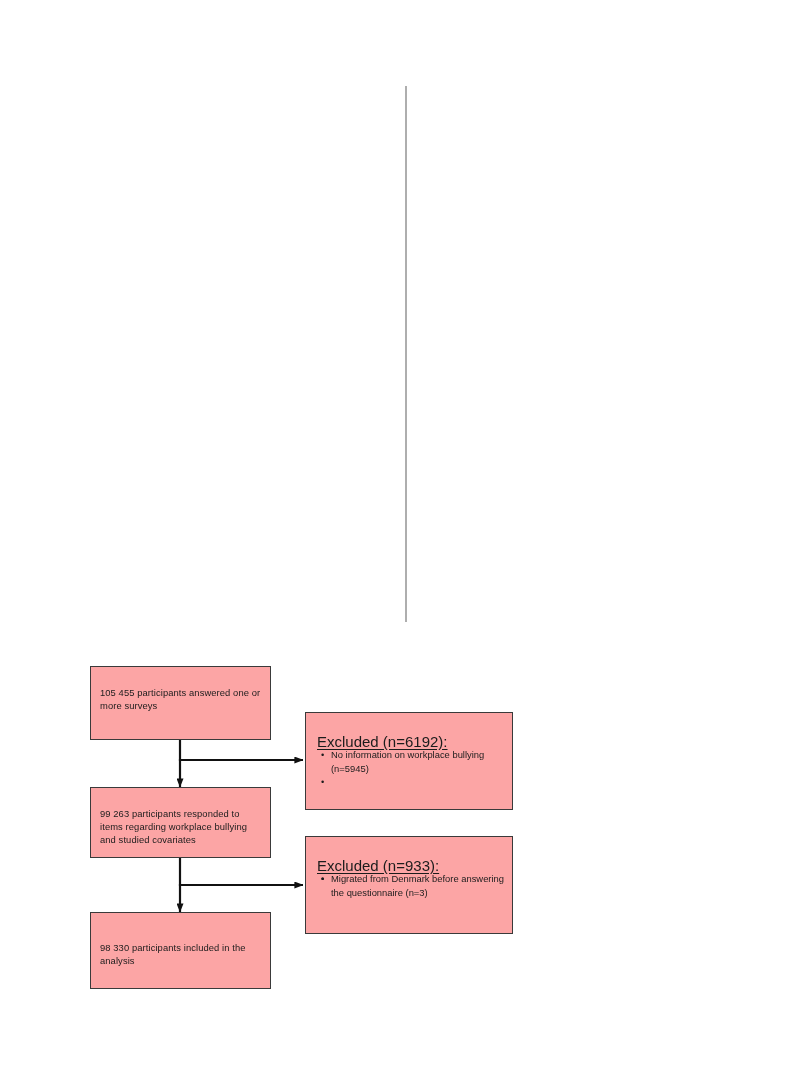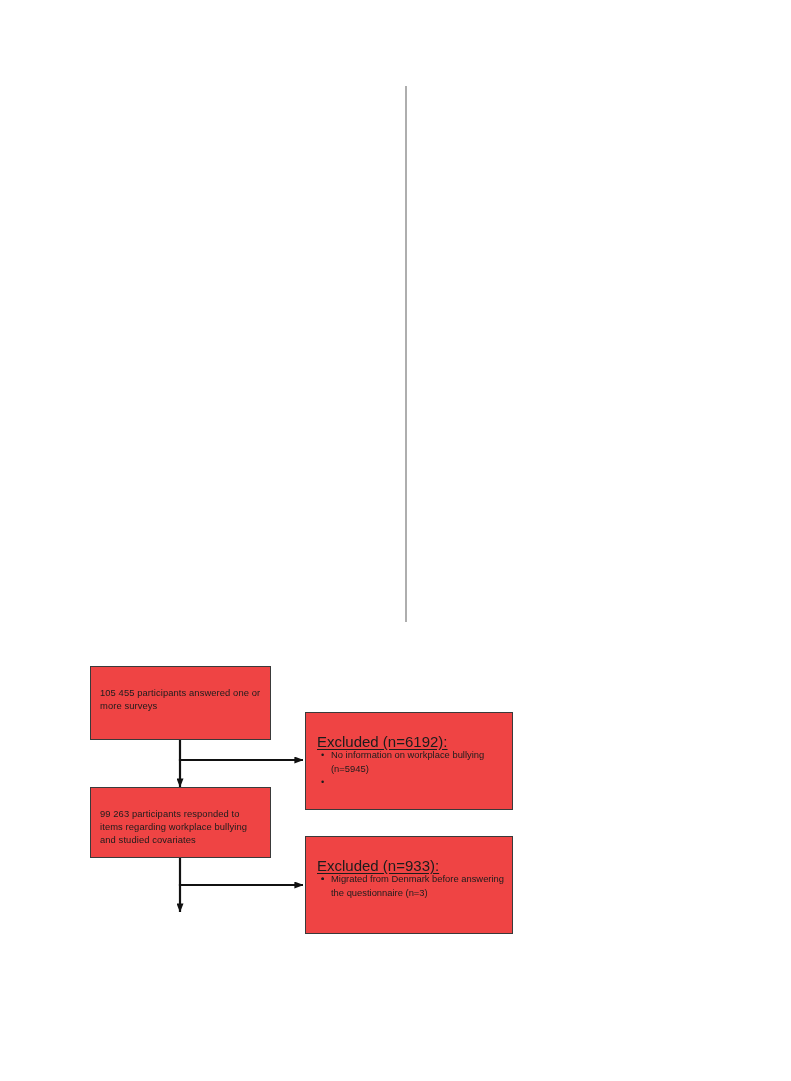--- a/index.html
+++ b/index.html
@@ -28,21 +28,21 @@
   .page-rule {
     position: absolute;
     background: #aeaeae;
   }
 
   
   .fc-box {
     position: absolute;
     box-sizing: border-box;
     border: 1.4px solid #3a3a3a;
-    background: #ef4444;
+    background: #fca5a5;
   }
   .fc-box .box-text {
     position: absolute;
     left: 9px;
     right: 7px;
     font-size: 9.4px;
     line-height: 13.2px;
     letter-spacing: 0.01em;
     color: #1c1c1c;
     white-space: pre-line;
@@ -104,20 +104,23 @@
   <div class="page-rule" id="page-rule" style="left: 405px; top: 86px; width: 1.6px; height: 536px; background: rgb(174, 174, 174);"></div>
 
   <div class="fc-box main" id="box-enrolled" style="left: 90px; top: 666px; width: 181px; height: 74px;">
     <div class="box-text">105 455 participants answered one or more surveys</div>
   </div>
 
   <div class="fc-box main" id="box-responded" style="left: 90px; top: 787px; width: 181px; height: 71px;">
     <div class="box-text">99 263 participants responded to items regarding workplace bullying and studied covariates</div>
   </div>
 
+  <div class="fc-box main last" id="box-analysed" style="left: 90px; top: 912px; width: 181px; height: 77px;">
+    <div class="box-text">98 330 participants included in the analysis</div>
+  </div>
 
   <div class="fc-box excluded" id="box-excluded-1" style="left: 305px; top: 712px; width: 208px; height: 98px;">
     <div class="excl-body">
       <div class="excl-title">Excluded (n=6192):</div>
       <ul class="excl-list" id="excl-list-1">
           <li><span class="bullet-dot">•</span><span>No information on workplace bullying (n=5945)</span></li>
           <li><span class="bullet-dot">•</span></li>
         </ul>
     </div>
   </div>

